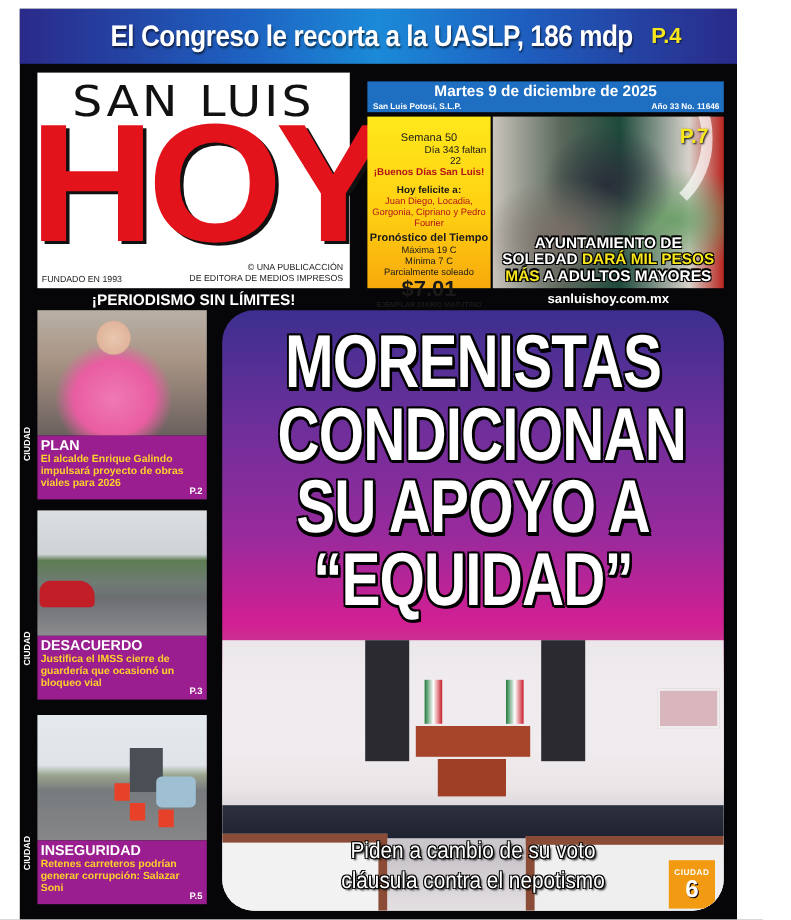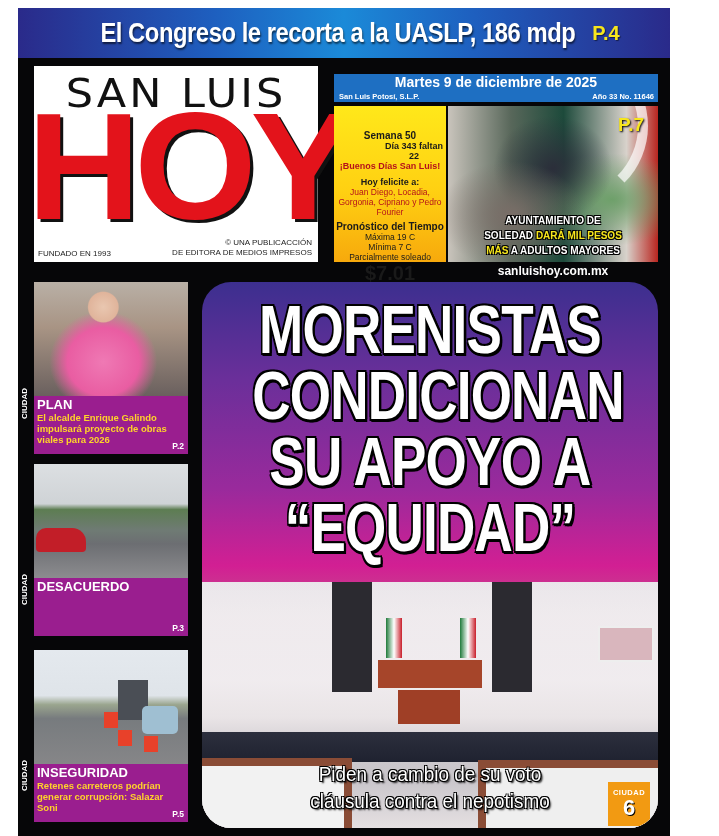--- a/index.html
+++ b/index.html
@@ -22,40 +22,40 @@
   .slogan { position:absolute; left:16px; top:256px; width:284px; text-align:center; color:#fff; font-weight:bold; font-size:14px; }
 
   
   .datebar { position:absolute; left:316px; top:66px; width:324px; height:28px; background:#1e6fc2;text-decoration:underline; }
   .datebar .date { position:absolute; left:0; top:0; width:324px; text-align:center; color:#fff; font-weight:bold; font-size:14px; }
   .datebar .city { position:absolute; left:5px; bottom:1px; color:#fff; font-size:7.5px; font-weight:bold; }
   .datebar .edition { position:absolute; right:4px; bottom:1px; color:#fff; font-size:7.5px; font-weight:bold; }
 
   
   .infobox { position:absolute; left:316px; top:98px; width:112px; height:156px; background:linear-gradient(180deg,#ffe81a 0%,#ffd012 55%,#f7a90c 100%); text-align:center; color:#1a1a1a; }
-  .infobox .l1 { font-weight:bold; font-size:10px; margin-top:24px; }
-  .infobox .l2 { font-weight:bold; font-size:9px;padding-left:48px; }
+  .infobox .l1 { font-weight:normal; font-size:10px; margin-top:14px; }
+  .infobox .l2 { font-weight:normal; font-size:9px;padding-left:48px; }
   .infobox .l3 { font-weight:bold; font-size:9px; color:#b5121b; }
   .infobox .fel-title { font-weight:bold; font-size:9px; margin-top:6px; }
   .infobox .fel-names { font-size:8.5px; color:#b5121b; line-height:10px; }
   .infobox .wx-title { font-weight:bold; font-size:10px; margin-top:4px; }
   .infobox .wx { font-size:8.5px; line-height:10px; }
   .infobox .price { font-weight:bold; font-size:20px; margin-top:0px; line-height:22px; }
   .infobox .edition-type { font-size:6.5px; font-weight:bold; }
 
   
   .photo-story { position:absolute; left:430px; top:98px; width:210px; height:156px; overflow:hidden;
     background:
       radial-gradient(ellipse at 30% 70%, #7a6e68 0%, transparent 35%),
       radial-gradient(ellipse at 50% 40%, #2b2e3a 0%, transparent 40%),
       radial-gradient(ellipse at 78% 60%, #6ea06a 0%, transparent 35%),
       linear-gradient(90deg,#c9c4bc 0%,#58675a 30%,#1d4a3b 55%,#d8d2cb 85%,#b9251f 100%); }
   .photo-story .arc { position:absolute; left:40px; top:-60px; width:140px; height:140px; border:10px solid rgba(255,255,255,.7); border-radius:50%; border-left-color:transparent; border-bottom-color:transparent; }
   .photo-story .pref { position:absolute; right:14px; top:8px; color:#f7e61c; font-weight:bold; font-size:19px; text-shadow:1px 1px 2px #000; }
-  .photo-story .caption { position:absolute; left:0; bottom:4px; width:210px; text-align:center; color:#fff; font-weight:bold; font-size:10px; line-height:15px; text-shadow:1px 1px 0 #000,-1px -1px 0 #000,1px -1px 0 #000,-1px 1px 0 #000; }
+  .photo-story .caption { position:absolute; left:0; bottom:4px; width:210px; text-align:center; color:#fff; font-weight:bold; font-size:14px; line-height:15px; text-shadow:1px 1px 0 #000,-1px -1px 0 #000,1px -1px 0 #000,-1px 1px 0 #000; }
   .photo-story .caption .hl { color:#f7e61c; }
   .website { position:absolute; left:430px; top:256px; width:210px; text-align:center; color:#fff; font-weight:bold; font-size:12px; }
 
   
   .side { position:absolute; left:16px; width:154px; }
   .side .photo { width:154px; height:114px; }
   .side .box { position:relative; background:#9a1e8f; height:58px; padding:2px 3px; box-sizing:border-box; }
   .side .kicker { color:#fff; font-weight:bold; font-size:13px; line-height:14px; }
   .side .summary { color:#ffd32a; font-size:9.5px; font-weight:bold; line-height:11px; }
   .side .pref { position:absolute; right:4px; bottom:3px; color:#fff; font-weight:bold; font-size:8.5px; }
@@ -113,20 +113,21 @@
 
   <div class="masthead">
     <div class="san-luis">SAN LUIS</div>
     <div class="hoy">HOY</div>
     <div class="founded">FUNDADO EN 1993</div>
     <div class="publisher">
       <div>© UNA PUBLICACCIÓN</div>
       <div>DE EDITORA DE MEDIOS IMPRESOS</div>
     </div>
   </div>
+  <div class="slogan">¡PERIODISMO SIN LÍMITES!</div>
 
   <div class="datebar">
     <div class="date">Martes 9 de diciembre de 2025</div>
     <div class="city">San Luis Potosí, S.L.P.</div>
     <div class="edition">Año 33 No. 11646</div>
   </div>
 
   <div class="infobox">
     <div class="l1">Semana 50</div>
     <div class="l2">Día 343 faltan 22</div>
@@ -162,20 +163,21 @@
     </div>
   </div>
 
   <div class="section-label" style="top:566px;">CIUDAD</div>
   <div class="side s2">
     <div class="photo">
         <div class="car"></div>
       </div>
     <div class="box">
       <div class="kicker">DESACUERDO</div>
+      <div class="summary">Justifica el IMSS cierre de guardería que ocasionó un bloqueo vial</div>
       <div class="pref">P.3</div>
     </div>
   </div>
 
   <div class="section-label" style="top:752px;">CIUDAD</div>
   <div class="side s3">
     <div class="photo">
       <div class="truck"></div>
       <div class="suv"></div>
       <div class="cone" style="left:70px;top:62px;"></div>

